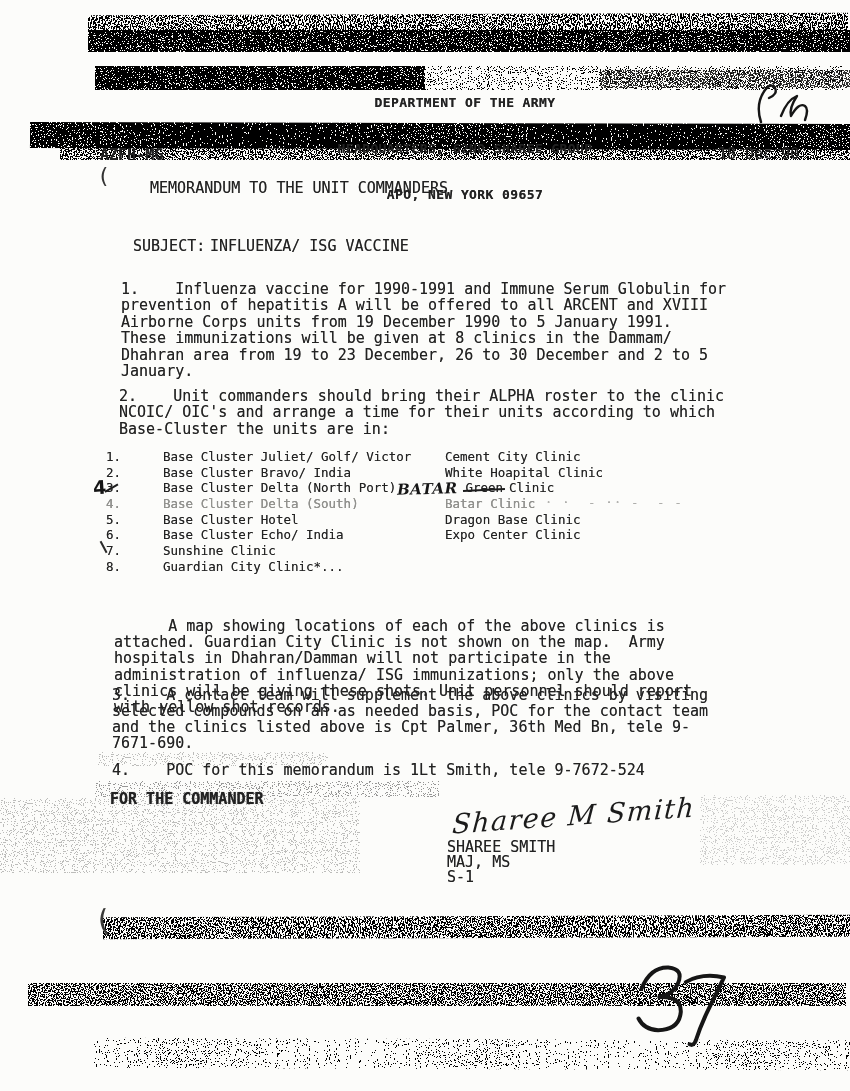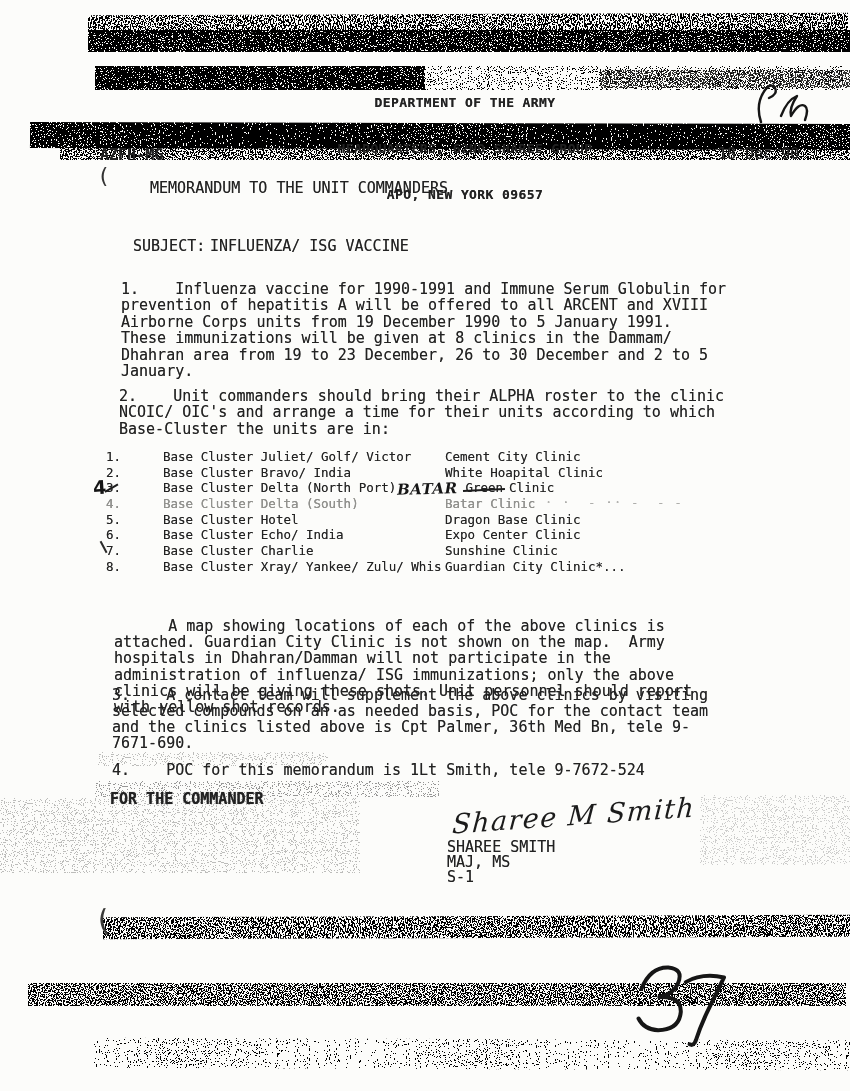--- a/index.html
+++ b/index.html
@@ -209,26 +209,24 @@
       <span>Dragon Base Clinic</span>
     </div>
     <div class="lrow">
       <span class="lnum">6.</span>
       <span class="lname">Base Cluster Echo/ India</span>
       <span>Expo Center Clinic</span>
     </div>
     <div class="lrow">
       <span class="checkstroke"></span>
       <span class="lnum">7.</span>
-      <span class="lname">Base Cluster Charlie</span>
       <span>Sunshine Clinic</span>
     </div>
     <div class="lrow">
       <span class="lnum">8.</span>
-      <span class="lname">Base Cluster Xray/ Yankee/ Zulu/ Whis</span>
       <span>Guardian City Clinic*...</span>
     </div>
   </div>
 
   <pre class="txt pmap">      A map showing locations of each of the above clinics is
 attached. Guardian City Clinic is not shown on the map.  Army
 hospitals in Dhahran/Damman will not participate in the
 administration of influenza/ ISG immunizations; only the above
 clinics will be giving these shots. Unit personnel should report
 with yellow shot records.</pre>

